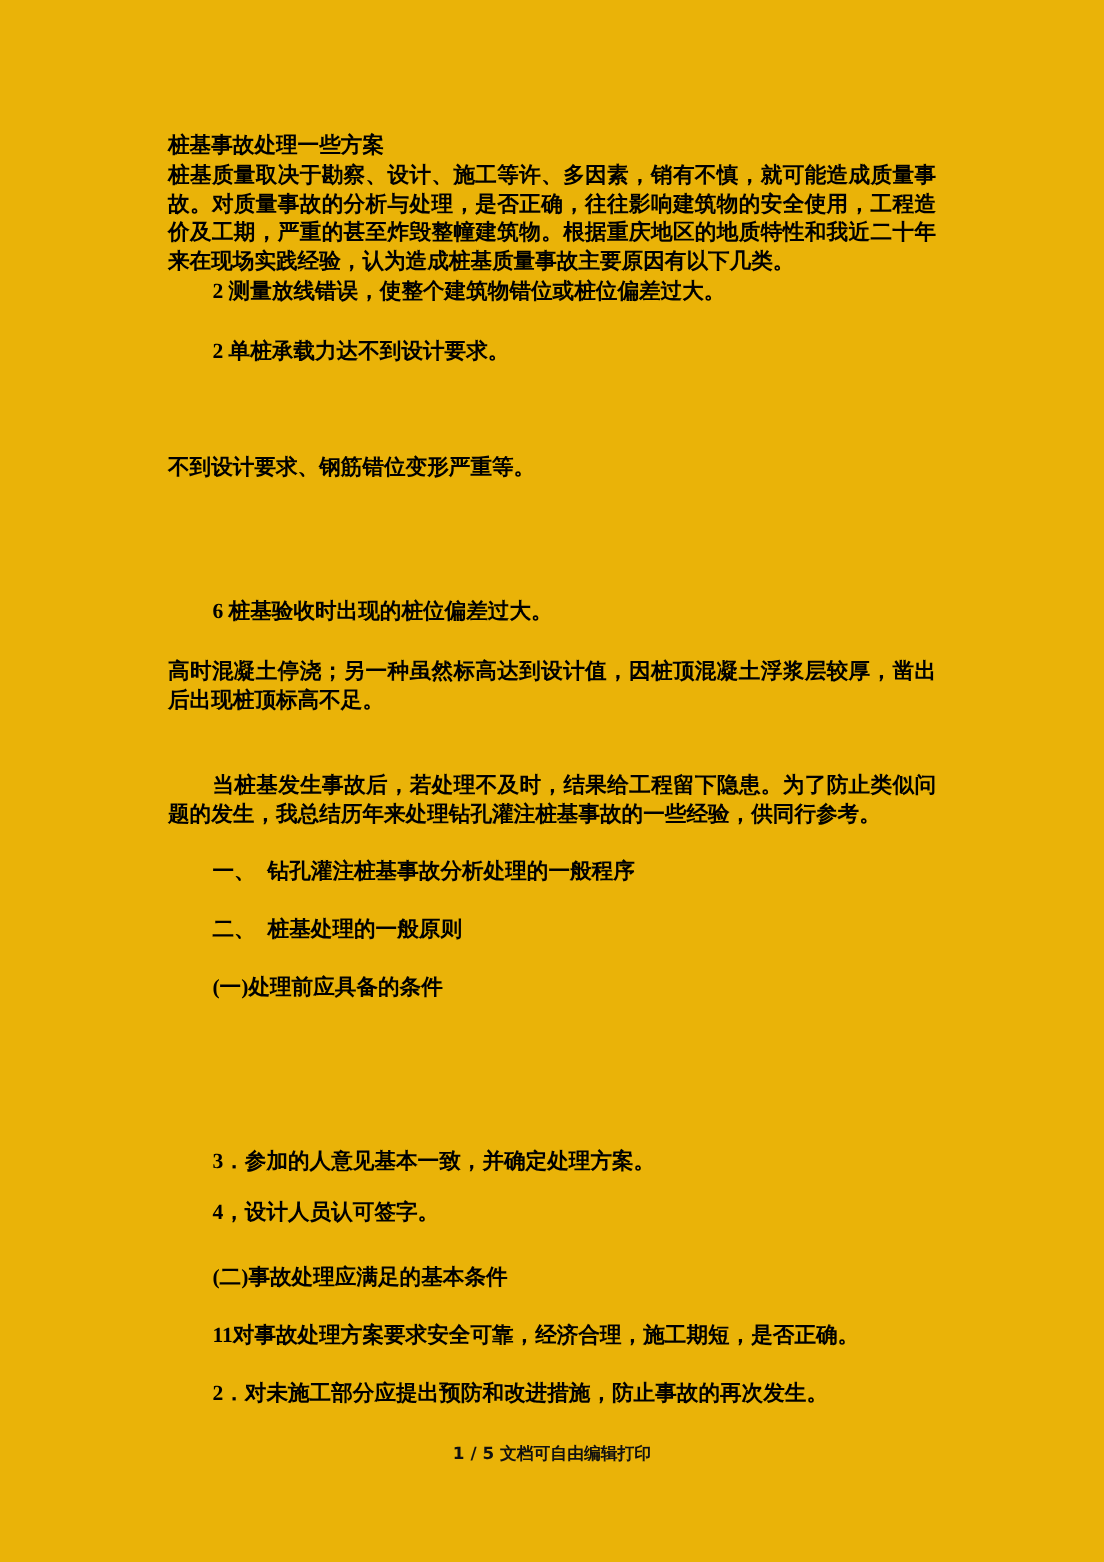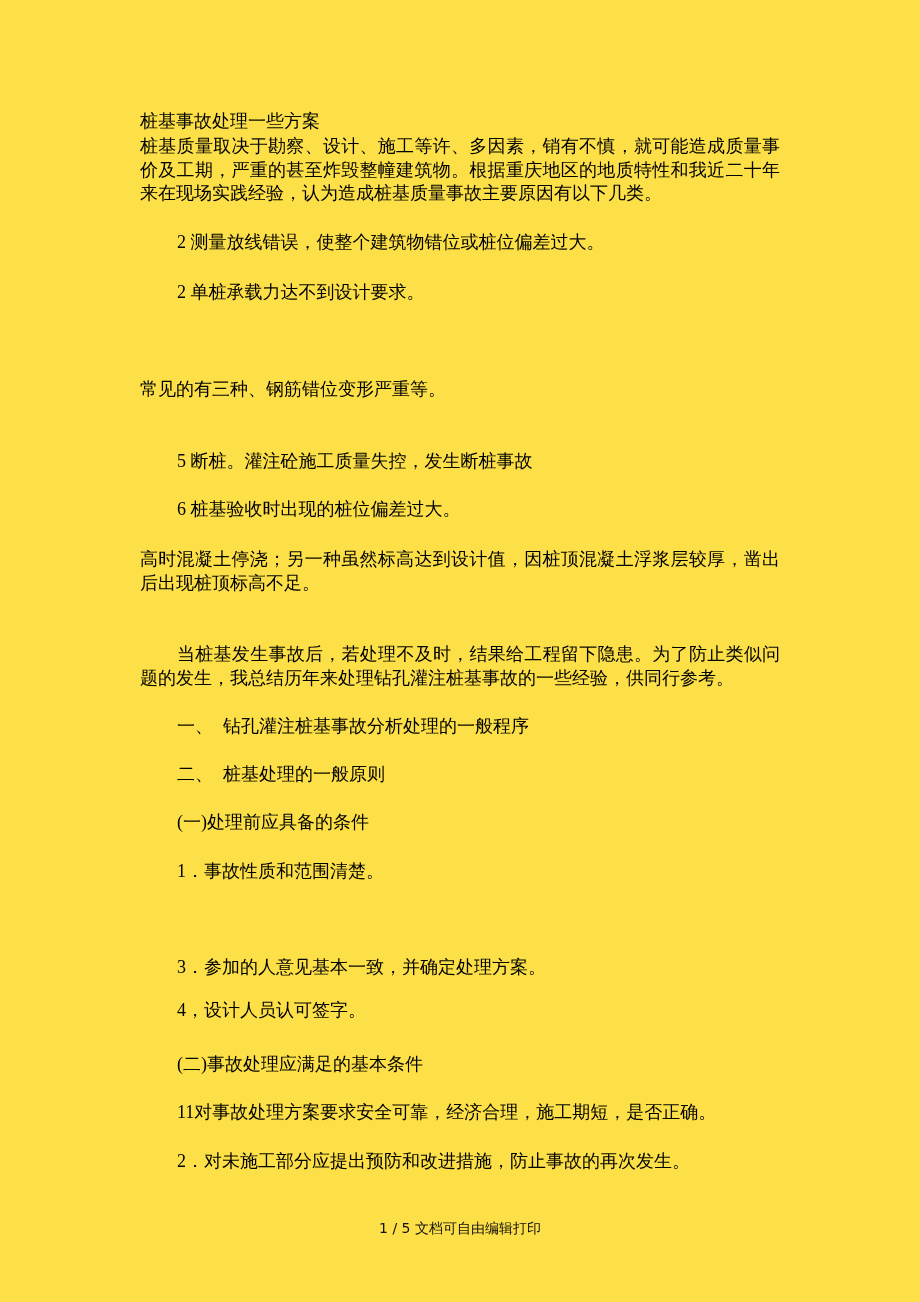--- a/index.html
+++ b/index.html
@@ -1,21 +1,22 @@
 <!DOCTYPE html>
 <html><head>
   <meta charset="utf-8">
   <style>
     html, body { margin: 0; padding: 0; background: #ffffff; }
     .page {
       position: relative;
       width: 920px;
       height: 1302px;
-      background: #fde047;
+      background: #eab308;
       overflow: hidden;
+      font-weight: bold;
     }
     .p {
       position: absolute;
       left: 140px;
       width: 640px;
       font-family: "Liberation Serif", "DejaVu Serif", serif;
       font-size: 18px;
       line-height: 23.6px;
       color: #000000;
     }
@@ -26,54 +27,51 @@
     .footer {
       position: absolute;
       left: 0;
       width: 920px;
       top: 1202px;
       text-align: center;
       font-family: "DejaVu Sans", "Liberation Sans", sans-serif;
       font-size: 14px;
       line-height: 20px;
       color: #111111;
-      margin-top: 16px;
     }
   </style>
 </head>
 <body>
 
 <div class="page">
 
   <div class="p" style="top:110px;">
     <span class="line">桩基事故处理一些方案</span>
   </div>
 
   <div class="p" style="top:135px;">
     <span class="line j">桩基质量取决于勘察、设计、施工等许、多因素，销有不慎，就可能造成质量事</span>
+    <span class="line j">故。对质量事故的分析与处理，是否正确，往往影响建筑物的安全使用，工程造</span>
     <span class="line j">价及工期，严重的甚至炸毁整幢建筑物。根据重庆地区的地质特性和我近二十年</span>
     <span class="line">来在现场实践经验，认为造成桩基质量事故主要原因有以下几类。</span>
   </div>
 
   <div class="p" style="top:231px;">
     <span class="line ind">2 测量放线错误，使整个建筑物错位或桩位偏差过大。</span>
   </div>
 
   <div class="p" style="top:281px;">
     <span class="line ind">2 单桩承载力达不到设计要求。</span>
   </div>
 
 
   <div class="p" style="top:378px;">
-    <span class="line">常见的有三种、钢筋错位变形严重等。</span>
+    <span class="line">不到设计要求、钢筋错位变形严重等。</span>
   </div>
 
-  <div class="p" style="top:450px;">
-    <span class="line ind">5 断桩。灌注砼施工质量失控，发生断桩事故</span>
-  </div>
 
   <div class="p" style="top:498px;">
     <span class="line ind">6 桩基验收时出现的桩位偏差过大。</span>
   </div>
 
   <div class="p" style="top:548px;">
     <span class="line j">高时混凝土停浇；另一种虽然标高达到设计值，因桩顶混凝土浮浆层较厚，凿出</span>
     <span class="line">后出现桩顶标高不足。</span>
   </div>
 
@@ -91,23 +89,20 @@
   <div class="p" style="top:763px;">
     <span class="line ind">
       <span class="sec-num">二、</span><span>桩基处理的一般原则</span>
     </span>
   </div>
 
   <div class="p" style="top:811px;">
     <span class="line ind">(一)处理前应具备的条件</span>
   </div>
 
-  <div class="p" style="top:860px;">
-    <span class="line ind">1．事故性质和范围清楚。</span>
-  </div>
 
 
   <div class="p" style="top:956px;">
     <span class="line ind">3．参加的人意见基本一致，并确定处理方案。</span>
   </div>
 
   <div class="p" style="top:999px;">
     <span class="line ind">4，设计人员认可签字。</span>
   </div>
 

